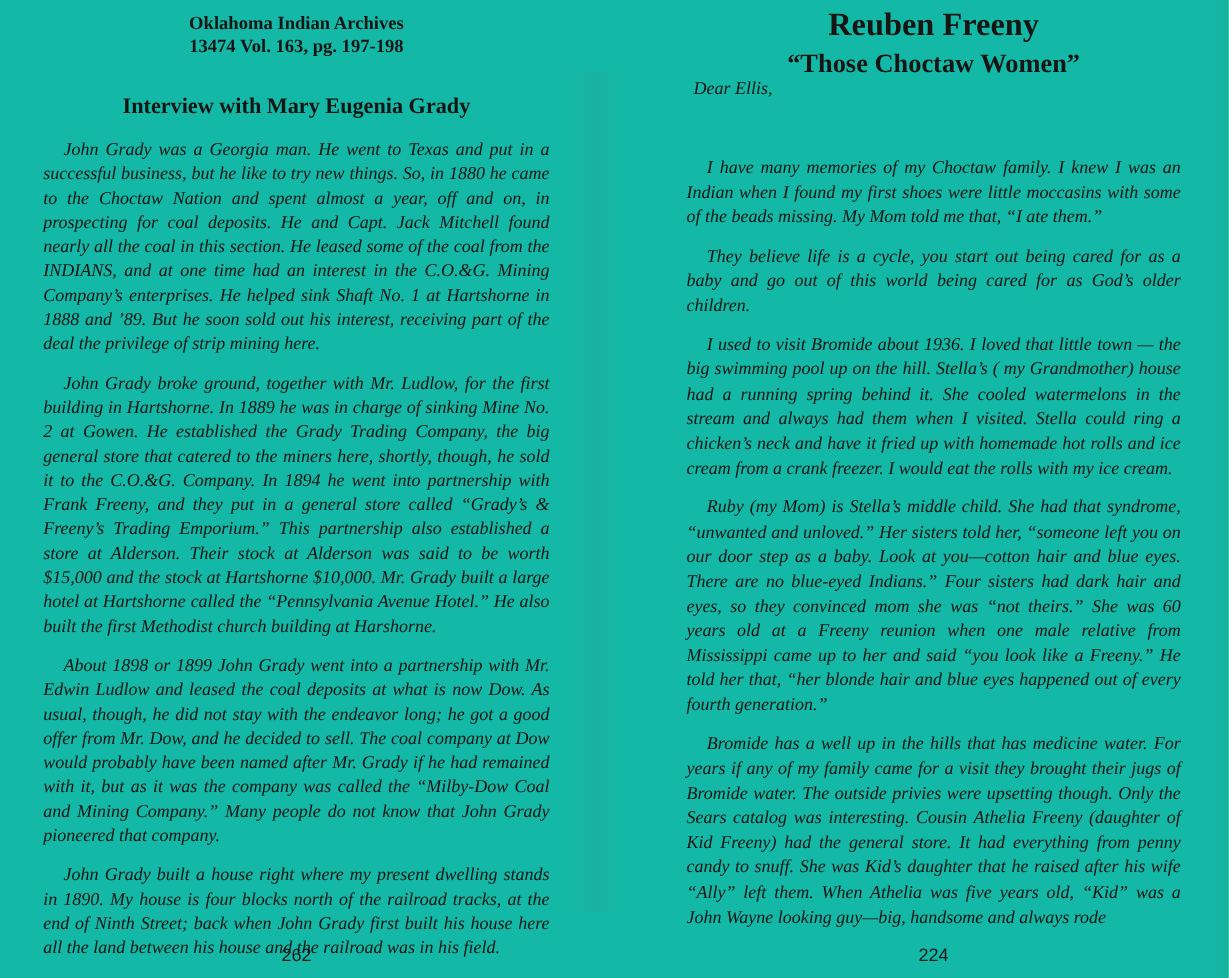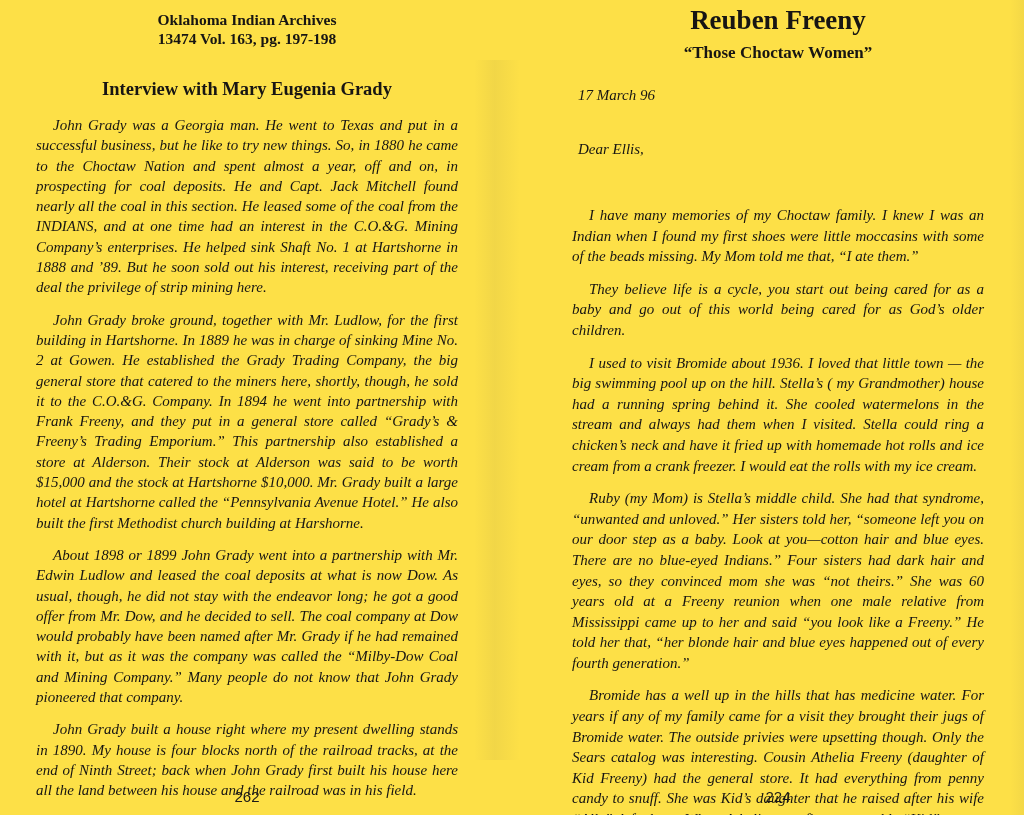--- a/index.html
+++ b/index.html
@@ -6,21 +6,21 @@
   body {
     width: 1024px; height: 815px;
     background: #ffffff;
     font-family: "Liberation Serif", serif;
     color: #171513;
     overflow: hidden;
   }
   .spread {
     position: relative;
     width: 1024px; height: 815px;
-    background: #fde047;
+    background: #14b8a6;
     overflow: hidden;
   }
   
   .gutter-shadow {
     position: absolute; top: 60px; left: 474px;
     width: 46px; height: 700px;
     background: linear-gradient(90deg, rgba(0,0,0,0) 0%, rgba(90,85,75,0.07) 45%, rgba(0,0,0,0) 100%);
     pointer-events: none;
   }
   .edge-shadow {
@@ -33,21 +33,21 @@
   .page.left  { left: 24px;  width: 446px; }
   .page.right { left: 560px; width: 436px; }
 
   
   .lp-header { padding-top: 10px; text-align: center; margin-bottom: 13px; }
   .lp-header .h-small { font-weight: bold; font-size: 15.5px; line-height: 19px; }
   .lp-header .h-large { font-weight: bold; font-size: 18.5px; line-height: 26px; margin-top: 28px; }
 
   
   .rp-title    { padding-top: 4px; text-align: center; font-weight: bold; font-size: 27px; line-height: 32px; }
-  .rp-subtitle { text-align: center; font-weight: bold; font-size: 17px; line-height: 22px; margin-top: 6px; }
+  .rp-subtitle { text-align: center; font-weight: bold; font-size: 22px; line-height: 22px; margin-top: 6px; }
 
   
   .letter-date       { font-style: italic; font-size: 15px; line-height: 20px; text-indent: 18px; margin: 21px 0 34px 0; }
   .letter-salutation { font-style: italic; font-size: 15px; line-height: 20px; text-indent: 18px; margin: 0 0 46px 0; }
 
   
   .body-text p {
     margin: 12px;
     font-style: italic;
     font-size: 15px;
@@ -85,21 +85,20 @@
       <p>John Grady broke ground, together with Mr. Ludlow, for the first building in Hartshorne. In 1889 he was in charge of sinking Mine No. 2 at Gowen. He established the Grady Trading Company, the big general store that catered to the miners here, shortly, though, he sold it to the C.O.&amp;G. Company. In 1894 he went into partnership with Frank Freeny, and they put in a general store called “Grady’s &amp; Freeny’s Trading Emporium.” This partnership also established a store at Alderson. Their stock at Alderson was said to be worth $15,000 and the stock at Hartshorne $10,000. Mr. Grady built a large hotel at Hartshorne called the “Pennsylvania Avenue Hotel.” He also built the first Methodist church building at Harshorne.</p>
       <p>About 1898 or 1899 John Grady went into a partnership with Mr. Edwin Ludlow and leased the coal deposits at what is now Dow. As usual, though, he did not stay with the endeavor long; he got a good offer from Mr. Dow, and he decided to sell. The coal company at Dow would probably have been named after Mr. Grady if he had remained with it, but as it was the company was called the “Milby-Dow Coal and Mining Company.” Many people do not know that John Grady pioneered that company.</p>
       <p>John Grady built a house right where my present dwelling stands in 1890. My house is four blocks north of the railroad tracks, at the end of Ninth Street; back when John Grady first built his house here all the land between his house and the railroad was in his field.</p>
     </div>
     <div class="page-number">262</div>
   </section>
 
   <section class="page right">
     <div class="rp-title">Reuben Freeny</div>
     <div class="rp-subtitle">“Those Choctaw Women”</div>
-    <div class="letter-date">17 March 96</div>
     <div class="letter-salutation">Dear Ellis,</div>
     <div class="body-text">
       <p>I have many memories of my Choctaw family. I knew I was an Indian when I found my first shoes were little moccasins with some of the beads missing. My Mom told me that, “I ate them.”</p>
       <p>They believe life is a cycle, you start out being cared for as a baby and go out of this world being cared for as God’s older children.</p>
       <p>I used to visit Bromide about 1936. I loved that little town — the big swimming pool up on the hill. Stella’s ( my Grandmother) house had a running spring behind it. She cooled watermelons in the stream and always had them when I visited. Stella could ring a chicken’s neck and have it fried up with homemade hot rolls and ice cream from a crank freezer. I would eat the rolls with my ice cream.</p>
       <p>Ruby (my Mom) is Stella’s middle child. She had that syndrome, “unwanted and unloved.” Her sisters told her, “someone left you on our door step as a baby. Look at you—cotton hair and blue eyes. There are no blue-eyed Indians.” Four sisters had dark hair and eyes, so they convinced mom she was “not theirs.” She was 60 years old at a Freeny reunion when one male relative from Mississippi came up to her and said “you look like a Freeny.” He told her that, “her blonde hair and blue eyes happened out of every fourth generation.”</p>
       <p>Bromide has a well up in the hills that has medicine water. For years if any of my family came for a visit they brought their jugs of Bromide water. The outside privies were upsetting though. Only the Sears catalog was interesting. Cousin Athelia Freeny (daughter of Kid Freeny) had the general store. It had everything from penny candy to snuff. She was Kid’s daughter that he raised after his wife “Ally” left them. When Athelia was five years old, “Kid” was a John Wayne looking guy—big, handsome and always rode</p>
     </div>
     <div class="page-number">224</div>
   </section>

